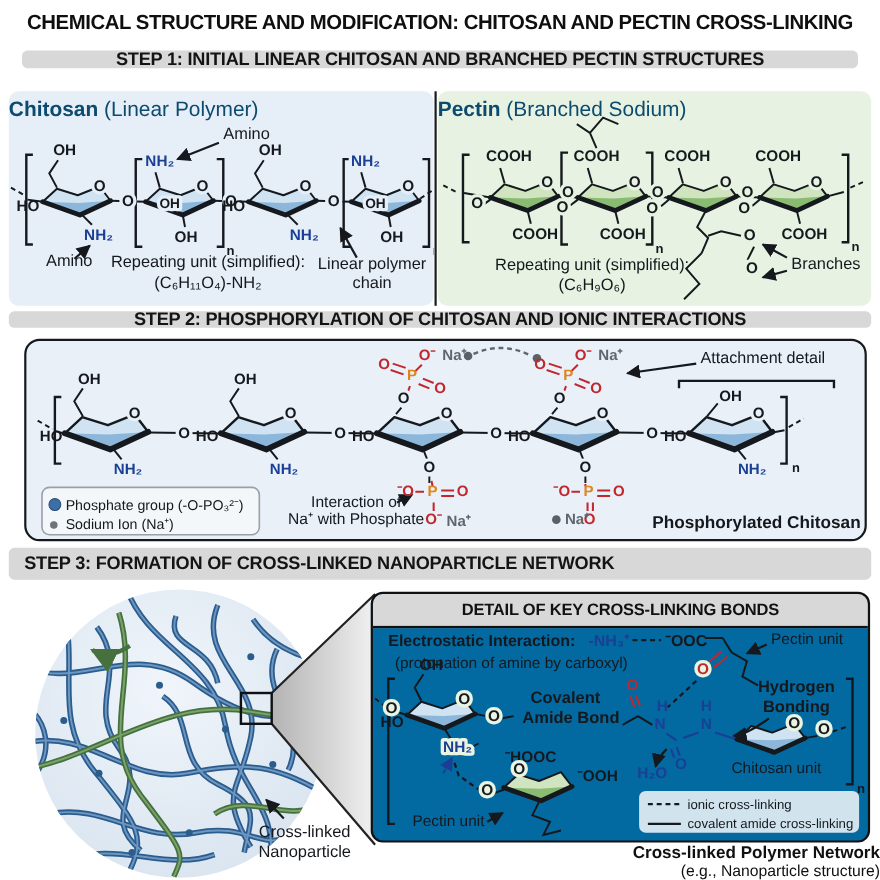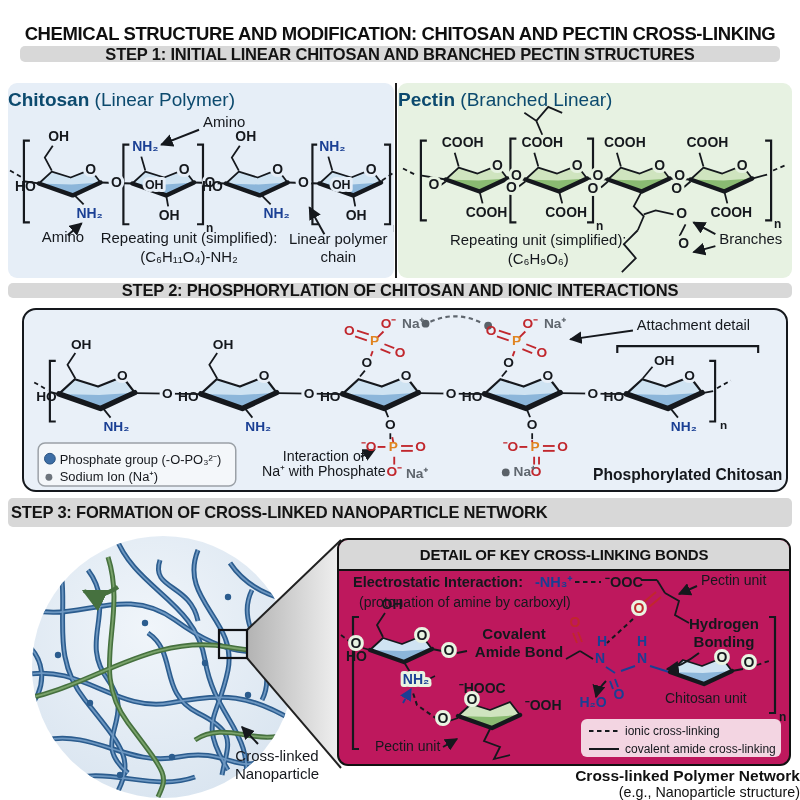--- a/index.html
+++ b/index.html
@@ -1,32 +1,32 @@
 <!DOCTYPE html>
 <html><head>
 <meta charset="utf-8">
 <style>
 *{margin:0;padding:0;box-sizing:border-box}
 html,body{width:800px;height:800px}
 body{background:#fff;font-family:"Liberation Sans",sans-serif;position:relative;overflow:hidden}
 .abs{position:absolute}
-#mainTitle{left:0;top:23px;width:800px;text-align:center;font-size:18.5px;font-weight:bold;letter-spacing:-0.4px;color:#0f0f0f}
+#mainTitle{left:0;top:9px;width:800px;text-align:center;font-size:18.5px;font-weight:bold;letter-spacing:-0.4px;color:#0f0f0f}
 .bar{background:#d8d8d8;border-radius:5px;font-weight:bold;font-size:16.5px;color:#141414;display:flex;align-items:center;letter-spacing:-0.2px}
 .center{justify-content:center}
 #bar1{left:20px;top:46px;width:760px;height:16px}
 #bar2{left:8px;top:283px;width:784px;height:15px}
-#bar3{left:8px;top:498px;width:784px;height:29px;padding-left:3px}
+#bar3{left:8px;top:498px;width:784px;height:29px;padding-left:14px}
 .panel{border-radius:9px}
 #chitosanPanel{left:8px;top:83px;width:386px;height:195px;background:#e6eef7}
 #pectinPanel{left:398px;top:83px;width:394px;height:195px;background:#e7f2e2}
 #divider{left:395px;top:83px;width:2px;height:195px;background:#1c1c1c}
 .panel-title{position:absolute;left:0;top:6px;width:100%;text-align:left;font-size:19px;color:#0c4a6e}
 #step2Panel{left:22px;top:308px;width:766px;height:184px;background:#e9f0f8;border:2px solid #15181d;border-radius:14px}
 #step3Svg{left:0;top:535px}
-#detailPanel{left:337px;top:538px;width:454px;height:228px;border:2.5px solid #111;border-radius:11px;background:#be185d;overflow:hidden}
+#detailPanel{left:337px;top:538px;width:454px;height:228px;border:2.5px solid #111;border-radius:11px;background:#0369a1;overflow:hidden}
 #detailHeader{height:31px;background:#d8d8d8;border-bottom:2px solid #111;display:flex;align-items:center;justify-content:center;font-weight:bold;font-size:15px;color:#111;letter-spacing:-0.2px}
 #detailBody{position:relative;width:371px;height:193px}
 #detailBody svg{position:absolute;left:0;top:0}
 #caption{left:540px;top:767px;width:260px;text-align:right;line-height:1.12;color:#101010}
 #caption .l1{font-weight:bold;font-size:15.5px}
 #caption .l2{font-size:14.3px}
 .panel>svg,#step2Panel>svg{position:absolute;left:0;top:0}
 text{font-family:"Liberation Sans",sans-serif;fill:#15181d}
 .atom{font-size:14px;font-weight:bold}
 .as{font-size:12.5px;font-weight:bold}
@@ -217,21 +217,21 @@
     <text class="atom halo hpg mid" x="195" y="111">O</text>
     <text class="atom halo hpg mid" x="279" y="111">O</text>
     <text class="atom halo hpg mid" x="284" y="136">O</text>
     <text class="atom halo hpg mid" x="286" y="166">O</text>
     <text class="sub" x="198" y="148">n</text>
     <text class="sub" x="377" y="146">n</text>
     <text class="ann" x="322" y="162">Branches</text>
     <text class="ann mid" x="140" y="163">Repeating unit (simplified):</text>
     <text class="ann mid" x="140" y="182">(C₆H₉O₆)</text>
   </svg>
-  <div class="panel-title"><b>Pectin</b><span> (Branched Linear)</span></div>
+  <div class="panel-title"><b>Pectin</b><span> (Branched Sodium)</span></div>
 </div>
 
 <div id="bar2" class="abs bar center">STEP 2: PHOSPHORYLATION OF CHITOSAN AND IONIC INTERACTIONS</div>
 
 <div id="step2Panel" class="abs">
   <svg width="762" height="180" viewBox="0 0 766 184">
     <g class="bond">
       <path class="dsh" d="M4,74 L18,82"></path>
         <path d="M21,84 L29,86"></path>
       <path d="M107,85 L174,86"></path>

